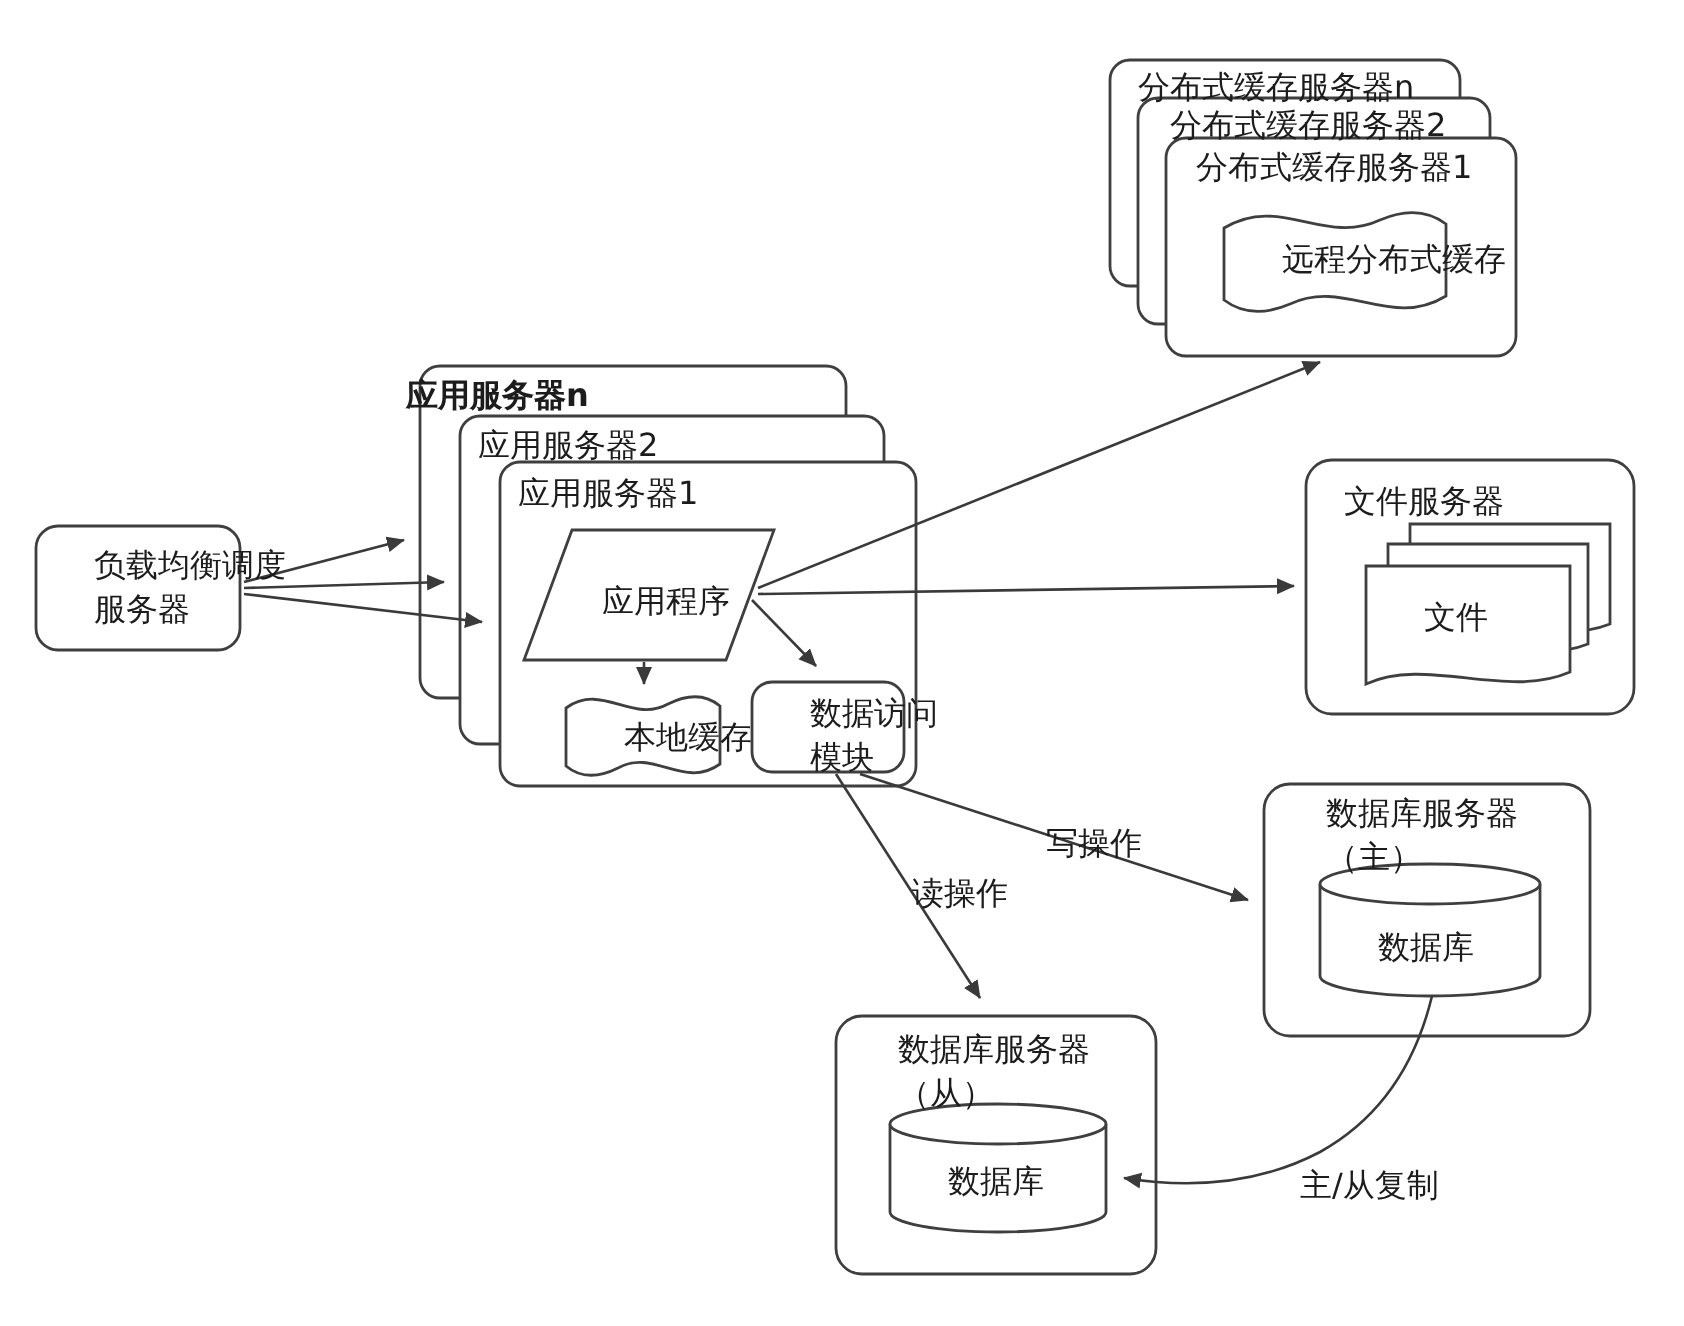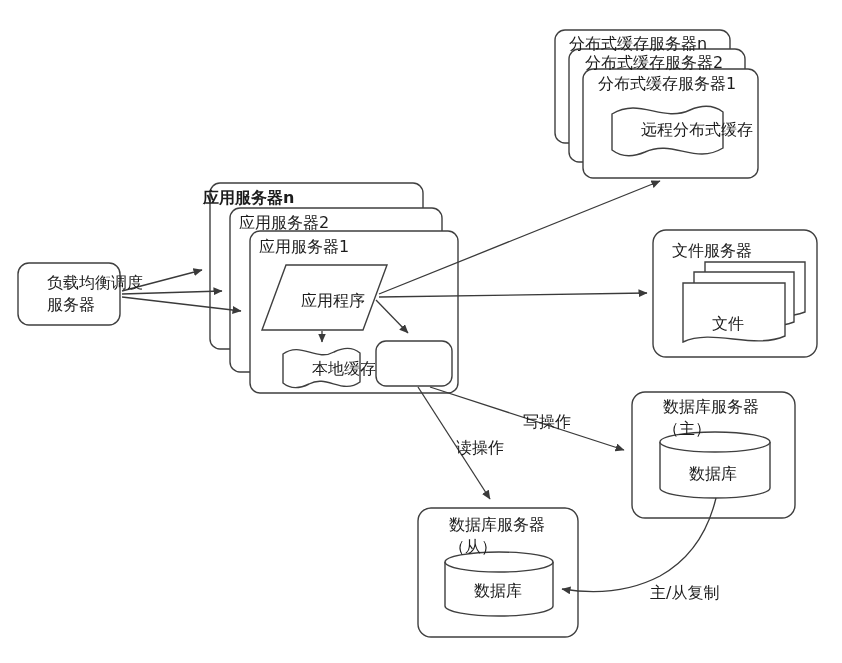--- a/index.html
+++ b/index.html
@@ -87,28 +87,32 @@
     <span>服务器</span>
   </div>
 
   <div class="lbl" style="left:203px;top:187px;font-weight:bold;">应用服务器n</div>
   <div class="lbl" style="left:239px;top:212px;">应用服务器2</div>
   <div class="lbl" style="left:259px;top:236px;">应用服务器1</div>
 
   <div class="lbl center" style="left:272px;top:290px;width:100px;">应用程序</div>
   <div class="lbl center" style="left:283px;top:358px;width:78px;">本地缓存</div>
 
+  <div class="lbl center" style="left:376px;top:346px;width:76px;">
+    <span>数据访问</span>
+    <span>模块</span>
+  </div>
 
   <div class="lbl" style="left:569px;top:33px;">分布式缓存服务器n</div>
   <div class="lbl" style="left:585px;top:52px;">分布式缓存服务器2</div>
   <div class="lbl" style="left:598px;top:73px;">分布式缓存服务器1</div>
   <div class="lbl center" style="left:612px;top:119px;width:112px;">远程分布式缓存</div>
 
   <div class="lbl" style="left:672px;top:240px;">文件服务器</div>
-  <div class="lbl center" style="left:683px;top:313px;width:123px;">文件</div>
+  <div class="lbl center" style="left:683px;top:298px;width:123px;">文件</div>
 
   <div class="lbl center" style="left:634px;top:396px;width:110px;">
     <span>数据库服务器</span>
     <span>（主）</span>
   </div>
   <div class="lbl center" style="left:660px;top:463px;width:110px;">数据库</div>
 
   <div class="lbl center" style="left:420px;top:514px;width:100px;">
     <span>数据库服务器</span>
     <span>（从）</span>

